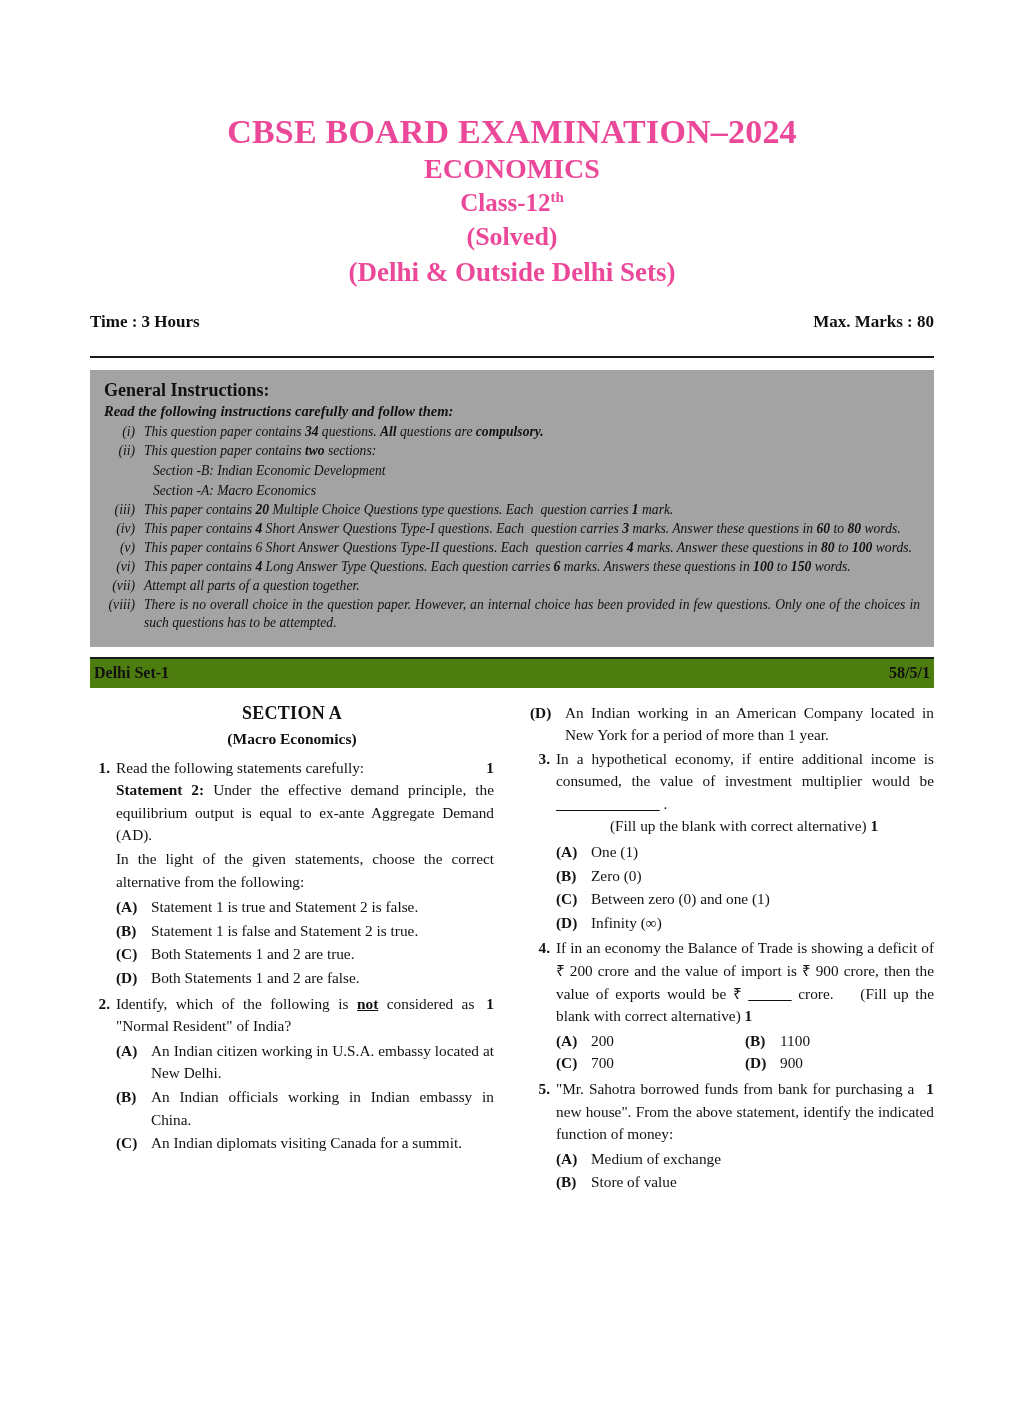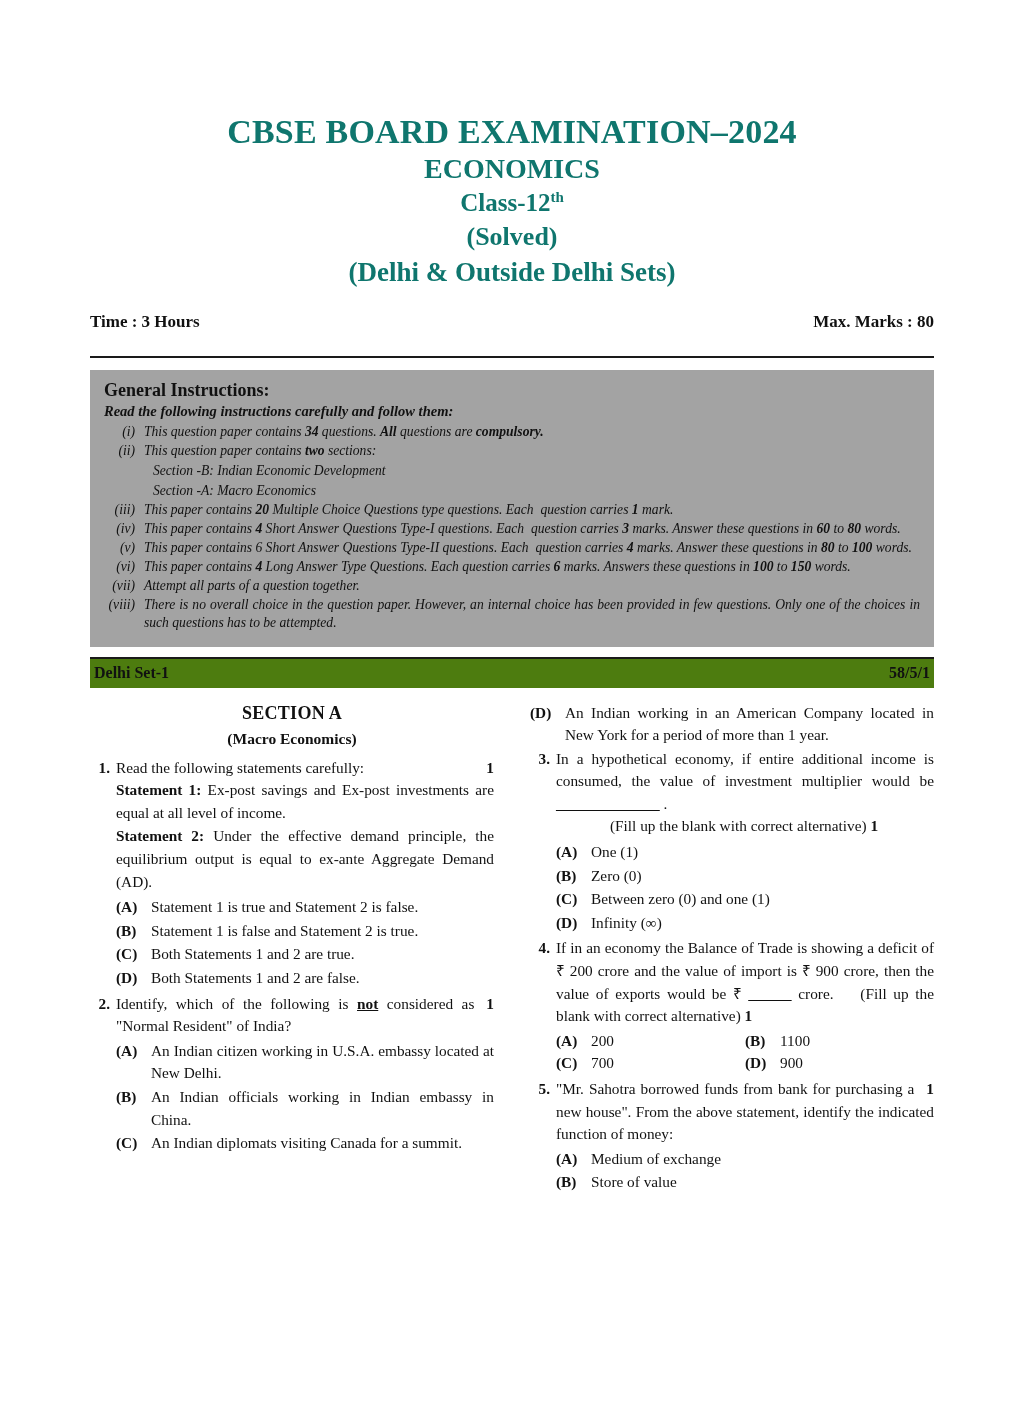--- a/index.html
+++ b/index.html
@@ -22,21 +22,21 @@
     width: 1024px;
     height: 1408px;
     box-sizing: border-box;
     padding: 0 90px;
   }
 
   
   .title-block {
     padding-top: 112px;
     text-align: center;
-    color: #0f766e;
+    color: #ec4899;
     font-family: "Liberation Serif", serif;
     font-weight: bold;
   }
   .t-main  { font-size: 34px; line-height: 40px; letter-spacing: .2px; }
   .t-sub   { font-size: 28px; line-height: 34px; }
   .t-class { font-size: 25px; line-height: 33px; }
   .t-class sup { font-size: 15px; vertical-align: super; line-height: 0; }
   .t-solved{ font-size: 26px; line-height: 35px; }
   .t-sets  { font-size: 27px; line-height: 36px; }
 
@@ -262,22 +262,22 @@
       <div class="sec-head">SECTION A</div>
       <div class="sec-sub">(Macro Economics)</div>
 
       <div class="q">
         <span class="q-num">1.</span>
         <div class="q-body">
           <div class="q-text nojust">
             <span class="marks">1</span>
             <span>Read the following statements carefully:</span>
           </div>
-          <div class="para"><span class="bold">Statement 1:</span><span> Ex-post savings and Ex-post investments are equal at all level of income.</span></div>
           <div class="para"><span class="bold">Statement 2:</span><span> Under the effective demand principle, the equilibrium output is equal to ex-ante Aggregate Demand (AD).</span></div>
+          <div class="para">In the light of the given statements, choose the correct alternative from the following:</div>
         </div>
       </div>
       <div class="opt">
           <span class="opt-lab">(A)</span>
           <span class="opt-txt nojust">Statement 1 is true and Statement 2 is false.</span>
         </div>
       <div class="opt">
           <span class="opt-lab">(B)</span>
           <span class="opt-txt nojust">Statement 1 is false and Statement 2 is true.</span>
         </div>

